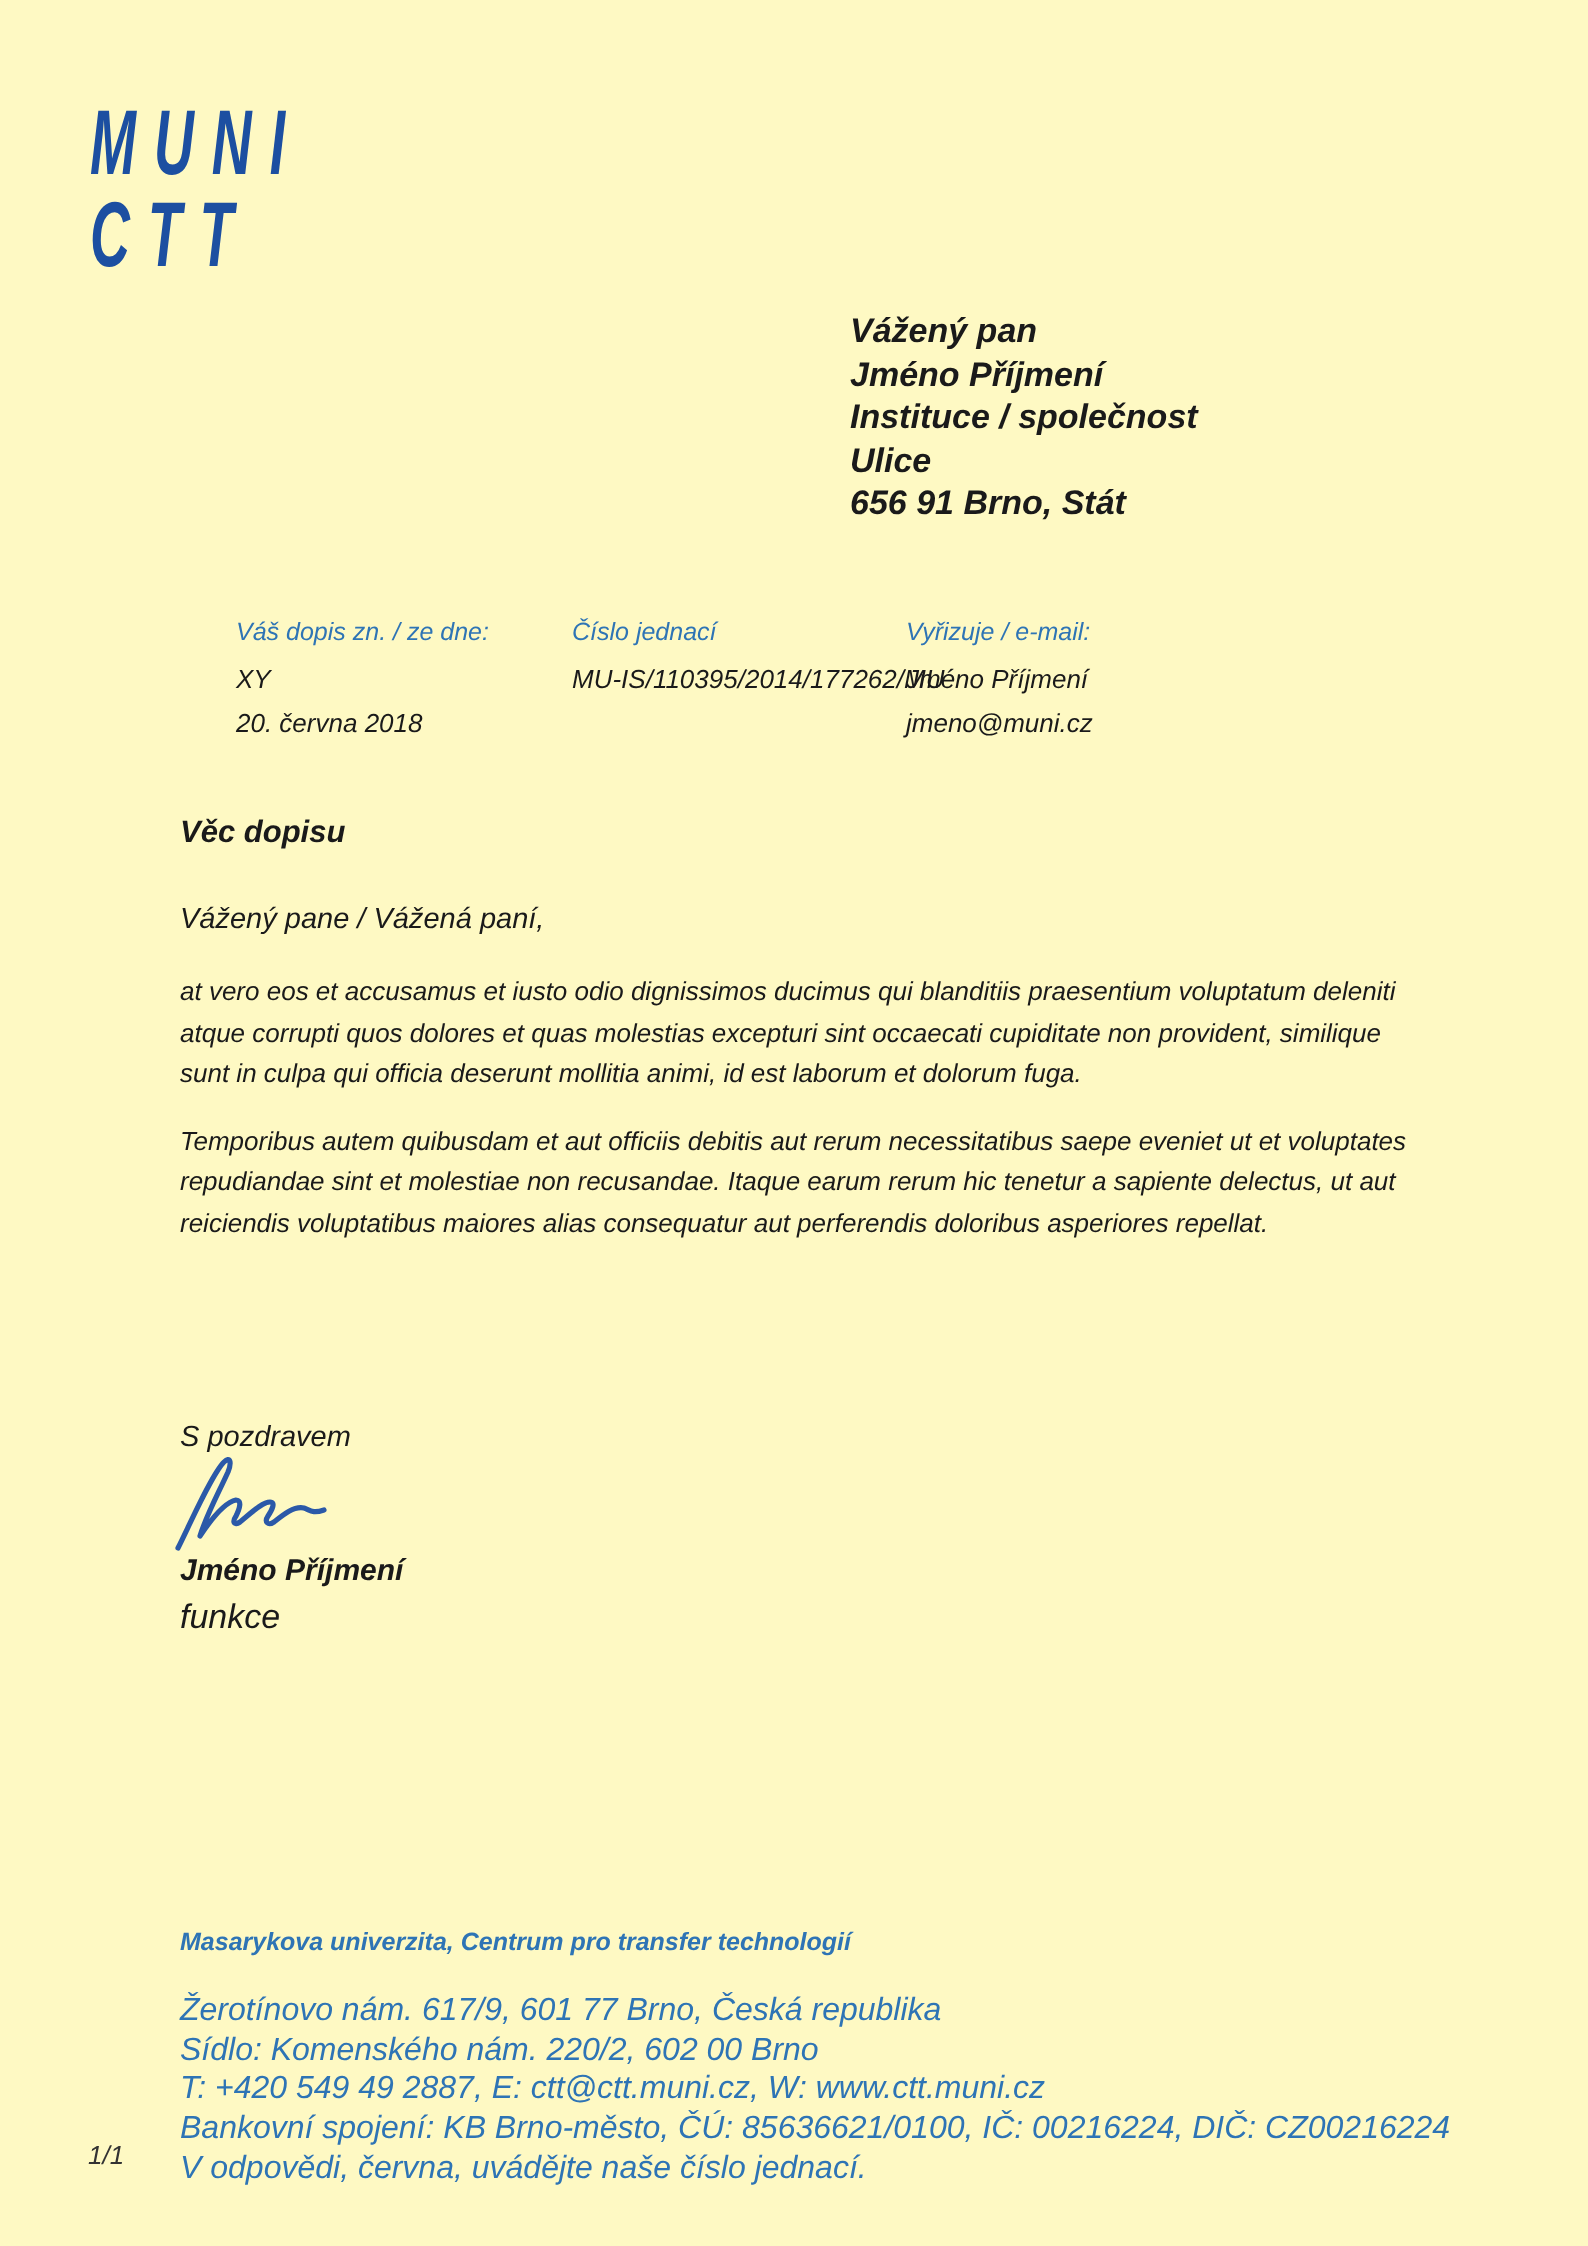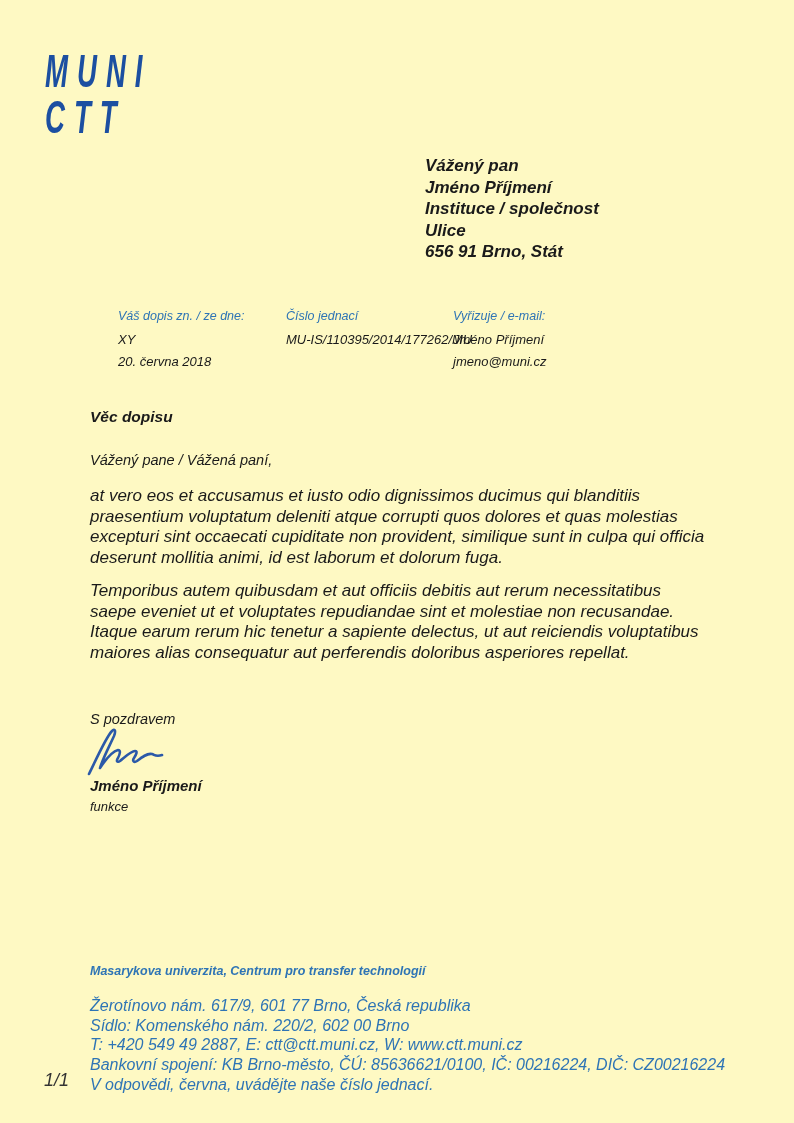--- a/index.html
+++ b/index.html
@@ -43,40 +43,40 @@
   .meta-col.c2 { left: 160px; margin-left: 36px; }
   .meta-col.c3 { left: 363px; }
   .meta-col.c4 { left: 500px; }
   .meta-label { color: #2e74b5; font-size: 12.5px; line-height: 16px; margin-bottom: 5px; white-space: nowrap; }
   .meta-value { font-size: 13px; line-height: 21.5px; color: #1a1a1a; white-space: nowrap; }
 
   
   .subject { position: absolute; left: 90px; top: 408px; font-size: 15.5px; font-weight: 700; text-align: right; }
   .salutation { position: absolute; left: 90px; top: 452px; font-size: 14.5px; }
   .body-text { position: absolute; left: 90px; top: 486px; width: 616px; }
-  .body-text p { font-size: 17px; line-height: 20.5px; margin-bottom: 13px; text-align: left; }
+  .body-text p { font-size: 13px; line-height: 20.5px; margin-bottom: 13px; text-align: left; }
   .closing { position: absolute; left: 90px; top: 711px; font-size: 14.5px; }
 
   
   .signature { position: absolute; left: 86px; top: 724px; }
   .signer-name { position: absolute; left: 90px; top: 777px; font-size: 15px; font-weight: 700; }
-  .signer-role { position: absolute; left: 90px; top: 799px; font-size: 13px; }
+  .signer-role { position: absolute; left: 90px; top: 799px; font-size: 17px; }
 
   
   .footer-org {
     position: absolute; left: 90px; top: 964px;
     color: #2e74b5; font-size: 12.5px; font-weight: 700;
   }
   .footer-lines {
     position: absolute; left: 90px; top: 996px;
     color: #2e74b5; font-size: 16px; line-height: 19.7px;
   }
   .page-number {
     position: absolute; left: 44px; top: 1070px;
-    font-size: 18px; color: #333333;
+    font-size: 13px; color: #333333;
   }
 </style>
 </head>
 <body>
 
 <div class="page">
 
   <div class="logo">
     <div class="logo-line">MUNI</div>
     <div class="logo-line second">CTT</div>

